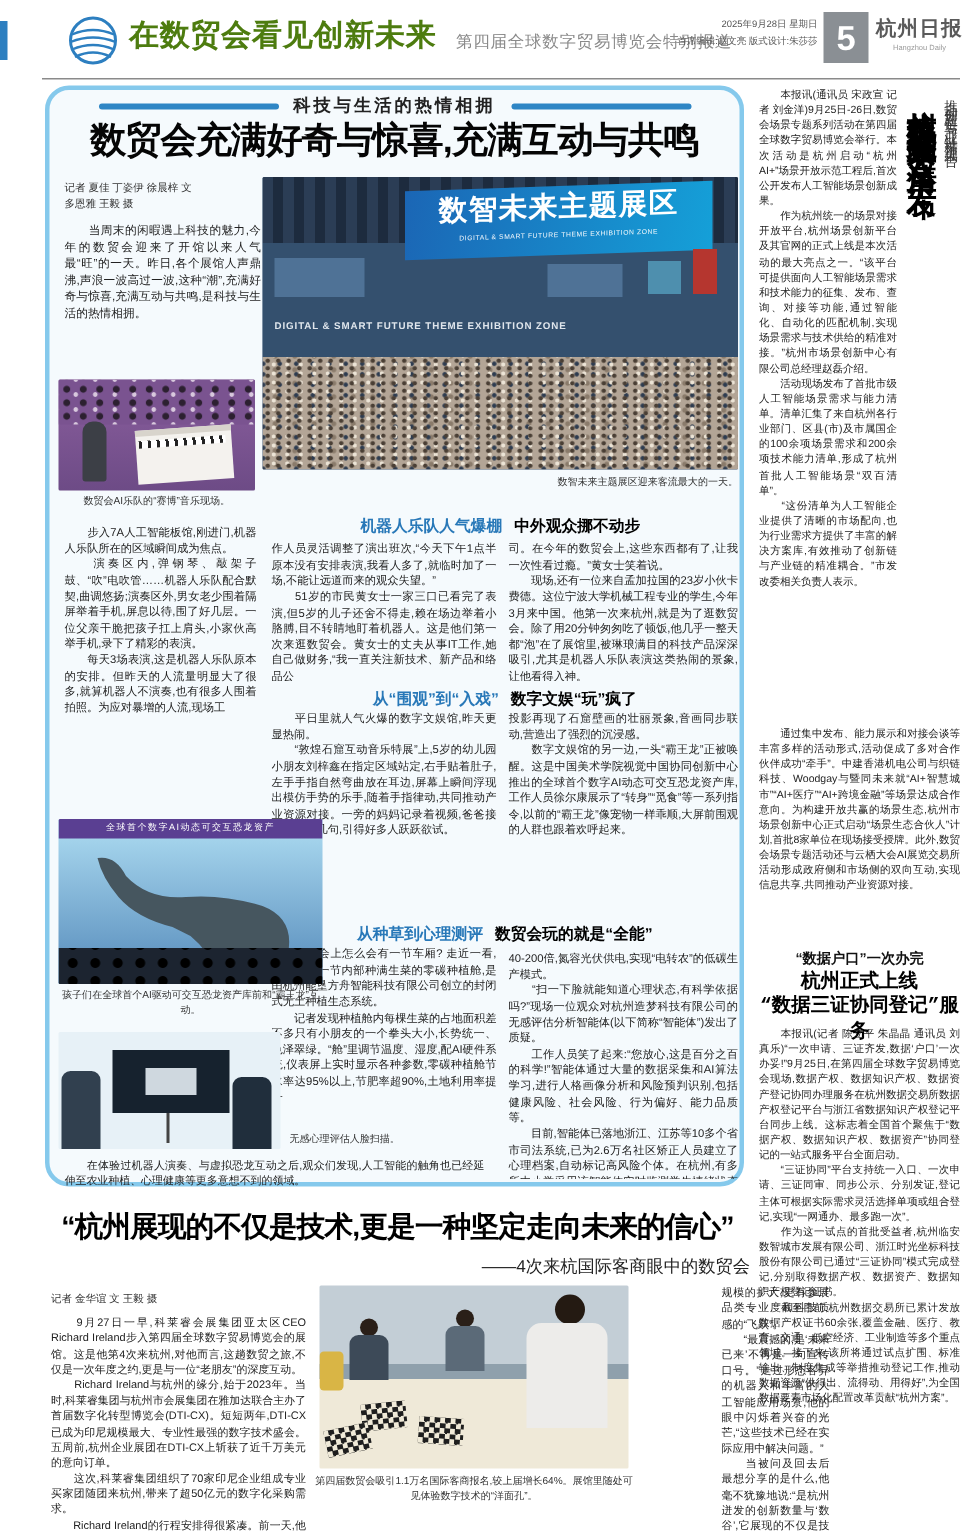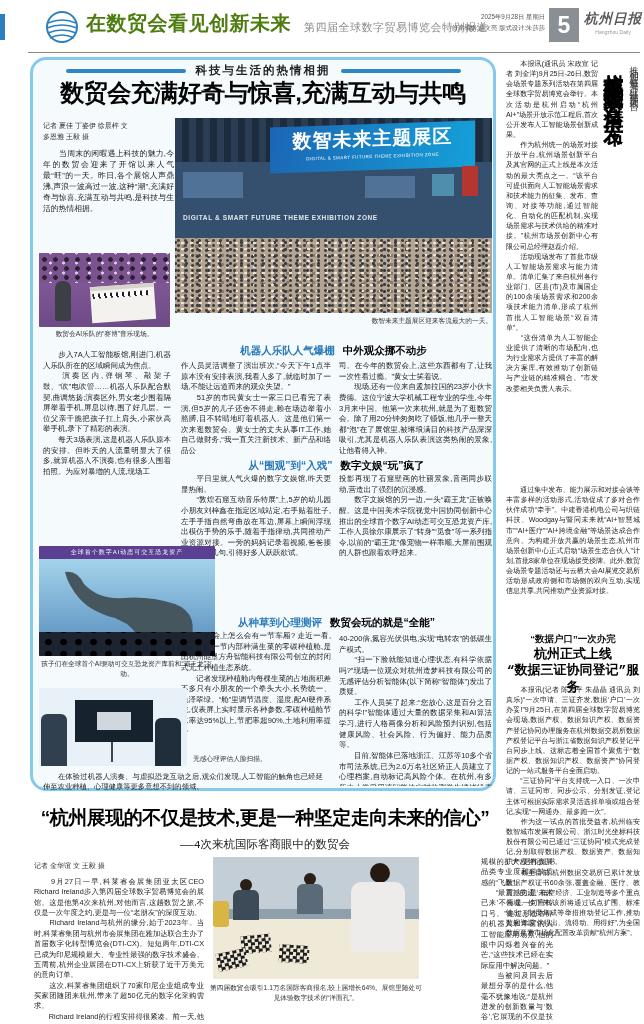--- a/index.html
+++ b/index.html
@@ -7,21 +7,21 @@
        font-family:"Liberation Sans",sans-serif;color:#1a1a1a;overflow:hidden;}
   .abs{position:absolute;}
   
   .edge-mark{left:0;top:14px;width:5px;height:26px;background:#2d7fc0;}
   .hdr-title{left:86px;top:10px;font-size:20px;font-weight:800;color:#4d7c0f;letter-spacing:.5px;}
   .hdr-sub{left:304px;top:20px;font-size:11px;color:#8a8a8a;letter-spacing:.5px;}
   .hdr-info{left:395px;top:12px;width:150px;text-align:right;font-size:6.3px;line-height:1.7;color:#555;}
   .hdr-pagebox{left:549px;top:8px;width:30px;height:34px;background:#8a8f94;color:#fff;
                font-size:23px;font-weight:700;text-align:center;line-height:34px;}
   .hdr-mast{left:584px;top:10px;width:58px;text-align:center;}
-  .hdr-mast .cn{font-family:"DejaVu Serif",serif;font-style:italic;font-weight:700;font-size:13.5px;color:#5a5a5a;letter-spacing:1px;}
+  .hdr-mast .cn{font-family:"DejaVu Serif",serif;font-weight:700;font-size:13.5px;color:#5a5a5a;letter-spacing:1px;}
   .hdr-mast .en{font-size:5px;color:#9a9a9a;margin-top:1px;}
   .hdr-rule{left:28px;top:52px;width:612px;height:1px;background:#8a8a8a;}
   
   .main-box{left:30px;top:57px;width:466px;height:734px;border:3px solid #85c9ec;border-radius:16px;
             background:#f5fafd;box-sizing:border-box;}
   .kicker-row{left:0;top:3px;width:100%;display:flex;align-items:center;justify-content:center;gap:10px;}
   .kline{width:120px;height:4px;background:#2f86c5;border-radius:2px;}
   .kicker-txt{font-size:11.5px;font-weight:700;color:#222;letter-spacing:2px;}
   .main-headline{left:0;top:17px;width:100%;text-align:center;font-size:24px;font-weight:800;color:#050505;letter-spacing:-.5px;}
   .byline{left:10px;top:60px;width:140px;font-size:7px;line-height:1.6;color:#333;}
@@ -71,21 +71,21 @@
   .ph4 .tripod{position:absolute;left:72px;top:54px;width:2px;height:20px;background:#444;}
   .fig{position:absolute;border-radius:6px 6px 0 0;}
   .ph5{left:183px;top:60px;width:206px;height:122px;background:linear-gradient(180deg,#c3ced6 0 52px,#8fa0ac 52px 62px,#efe9d8 62px 100%);}
   .cb{position:absolute;width:30px;height:18px;background:repeating-conic-gradient(#1e1e1e 0% 25%,#f0ead8 0% 50%);background-size:7px 7px;transform:rotate(-6deg);}
   .person{position:absolute;}
   .head{width:12px;height:12px;border-radius:50%;background:#2a1f18;margin:0 auto;}
   .torso{width:26px;height:30px;border-radius:6px 6px 0 0;margin-top:-1px;}
   
   .bottom-art{left:30px;top:797px;width:470px;height:227px;}
   .b-head{left:0;top:8px;width:100%;text-align:center;font-size:19px;font-weight:800;color:#000;letter-spacing:-.5px;}
-  .b-sub{left:0;top:40px;width:100%;text-align:center;font-size:11.5px;color:#222;font-family:Liberation Mono, monospace;}
+  .b-sub{left:0;top:40px;width:100%;text-align:right;font-size:11.5px;color:#222;font-family:Liberation Sans, sans-serif;}
   .b-byline{left:4px;top:64px;font-size:7px;color:#333;}
   
   .sidebar{left:506px;top:57px;width:134px;}
   .sb-a1{position:relative;height:568px;}
   .vhead{position:absolute;right:15px;top:0;height:440px;writing-mode:vertical-rl;
          font-size:20px;font-weight:800;color:#000;letter-spacing:2px;line-height:1.1;}
   .vkick{position:absolute;right:0;top:2px;height:240px;writing-mode:vertical-rl;
          font-size:9px;color:#333;letter-spacing:3px;}
   .sb-txt{font-size:7px;line-height:1.45;text-align:justify;color:#222;overflow:hidden;white-space:pre-wrap;}
   .sb-a2{position:relative;height:392px;margin-top:6px;}

